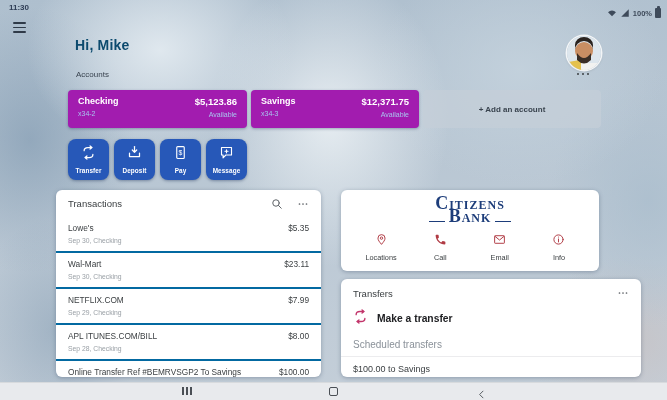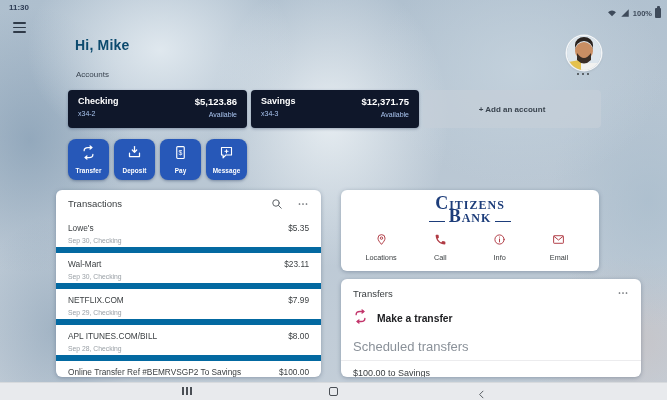--- a/index.html
+++ b/index.html
@@ -35,21 +35,21 @@
 
   .greeting { left:75px; top:37px; font-size:14px; font-weight:700; color:#0c4a6e; letter-spacing:.2px; }
   .accounts-label { left:76px; top:70px; font-size:8px; color:#39434f; }
 
   
   .avatar { left:567px; top:36px; width:34px; height:34px; border-radius:50%; overflow:hidden; box-shadow:0 0 0 1.5px rgba(255,255,255,.85), 0 1px 3px rgba(0,0,0,.25); }
   .avatar-dots { left:577px; top:73px; display:flex; gap:3px; }
   .avatar-dots i { width:2px; height:2px; border-radius:50%; background:#3c4043; }
 
   
-  .acct-card { top:90px; height:38px; border-radius:4px; background:#0f172a; box-shadow:0 1px 3px rgba(20,40,80,.35);
+  .acct-card { top:90px; height:38px; border-radius:4px; background:#a21caf; box-shadow:0 1px 3px rgba(20,40,80,.35);
     display:flex; justify-content:space-between; padding:6px 10px 5px; color:#fff; cursor:pointer; }
   .acct-checking { left:68px; width:179px; }
   .acct-savings  { left:251px; width:168px; }
   .acct-name { font-size:9px; font-weight:700; }
   .acct-num  { font-size:7px; color:#a9c4ef; margin-top:4px; }
   .acct-amt  { font-size:9.5px; font-weight:700; text-align:right; }
   .acct-avail{ font-size:7px; color:#a9c4ef; margin-top:4px; text-align:right; }
   .add-acct { left:423px; top:90px; width:178px; height:38px; border-radius:4px; background:rgba(197,207,216,.72);
     display:flex; align-items:center; justify-content:center; font-size:8px; font-weight:600; color:#39434e; cursor:pointer; }
 
@@ -61,21 +61,21 @@
   .qa-label { font-size:6.4px; font-weight:700; letter-spacing:.1px; }
 
   .card { background:#fff; border-radius:6px; box-shadow:0 1px 4px rgba(40,60,90,.35); overflow:hidden; }
 
   
   .tx-card { left:56px; top:190px; width:265px; height:187px; }
   .tx-header { height:27px; display:flex; align-items:center; padding:0 12px; }
   .tx-title { font-size:9.5px; color:#3c4043; flex:1; }
   .icon-btn { display:flex; align-items:center; justify-content:center; cursor:pointer; }
   .tx-header .icon-btn { margin-left:14px; }
-  .t-row { height:36px; padding:6px 12px 0; display:flex; justify-content:space-between; border-bottom:6px solid #0369a1; cursor:pointer; }
+  .t-row { height:36px; padding:6px 12px 0; display:flex; justify-content:space-between; border-bottom:2px solid #0369a1; cursor:pointer; }
   .t-row:first-child { border-top:1px solid #f1f1f3; }
   .t-row:last-child { border-bottom:none; }
   .t-name { font-size:8.3px; color:#3c4043; }
   .t-date { font-size:6.8px; color:#9aa0a6; margin-top:4px; }
   .t-amt  { font-size:8.3px; color:#3c4043; }
 
   
   .bank-card { left:341px; top:190px; width:258px; height:81px; }
   .bank-logo { margin-top:7px; text-align:center; color:#1d3d7a; font-family:Liberation Serif, serif; cursor:pointer; }
   .logo-line1 { display:block; font-size:12px; font-weight:700; letter-spacing:1px; text-transform:uppercase; line-height:12px; }
@@ -89,21 +89,21 @@
   .bank-action svg { width:13px; height:13px; }
   .bank-action-label { font-size:7.3px; color:#3c4043; }
 
   
   .tr-card { left:341px; top:279px; width:300px; height:98px; }
   .tr-header { display:flex; align-items:center; padding:8px 12px 0; }
   .tr-title { font-size:9.5px; color:#3c4043; flex:1; }
   .make-row { display:flex; align-items:center; gap:9px; padding:10px 12px 0; cursor:pointer; }
   .make-row svg { width:15px; height:15px; }
   .make-label { font-size:10.3px; font-weight:700; color:#202124; }
-  .sched-label { padding:11px 12px 6px; font-size:13px; color:#8a9199; border-bottom:1px solid #ececee; }
+  .sched-label { padding:11px 12px 6px; font-size:10px; color:#8a9199; border-bottom:1px solid #ececee; }
   .sched-item { padding:7px 12px 0; cursor:pointer; }
   .sched-title { font-size:9px; color:#3c4043; }
   .sched-detail { font-size:7.3px; color:#9aa0a6; margin-top:4px; }
 
   
   .navbar { left:0; top:382px; width:667px; height:18px; background:#e8eaed; border-top:1px solid #d7dadd; }
   .nav-recents { left:182px; top:387px; display:flex; gap:2.5px; cursor:pointer; }
   .nav-recents span { width:1.6px; height:8px; background:#4a4f55; }
   .nav-home { left:329px; top:387px; width:8.5px; height:8.5px; border:1.4px solid #4a4f55; border-radius:2px; cursor:pointer; }
   .nav-back { left:477px; top:386px; cursor:pointer; }
@@ -292,37 +292,37 @@
       <div class="bank-action">
         <span>
           <svg viewBox="0 0 24 24" fill="#b03b44">
             <path d="M6.62 10.79c1.44 2.83 3.76 5.14 6.59 6.59l2.2-2.21c.27-.27.67-.36 1.02-.24 1.12.37 2.33.57 3.57.57.55 0 1 .45 1 1V20c0 .55-.45 1-1 1-9.39 0-17-7.61-17-17 0-.55.45-1 1-1h3.5c.55 0 1 .45 1 1 0 1.25.2 2.45.57 3.57.11.35.03.74-.25 1.02l-2.2 2.2z"></path>
           </svg>
         </span>
         <span class="bank-action-label">Call</span>
       </div>
       <div class="bank-action">
         <span>
+          <svg viewBox="0 0 24 24" fill="none" stroke="#b03b44" stroke-width="1.8" stroke-linejoin="round">
+            <rect x="3" y="5" width="18" height="14" rx="1"></rect>
+              <path d="M3.5 6 L12 13 L20.5 6"></path>
+          </svg>
+        </span>
+        <span class="bank-action-label">Email</span>
+      </div>
+      <div class="bank-action">
+        <span>
           <svg viewBox="0 0 24 24" fill="none" stroke="#b03b44" stroke-width="1.8" stroke-linecap="round">
             <circle cx="12" cy="12" r="8.5"></circle>
               <line x1="12" y1="11" x2="12" y2="16.5"></line>
               <line x1="12" y1="7.5" x2="12" y2="7.6"></line>
           </svg>
         </span>
         <span class="bank-action-label">Info</span>
       </div>
-      <div class="bank-action">
-        <span>
-          <svg viewBox="0 0 24 24" fill="none" stroke="#b03b44" stroke-width="1.8" stroke-linejoin="round">
-            <rect x="3" y="5" width="18" height="14" rx="1"></rect>
-              <path d="M3.5 6 L12 13 L20.5 6"></path>
-          </svg>
-        </span>
-        <span class="bank-action-label">Email</span>
-      </div>
     </div>
   </div>
 
   <div class="abs card tr-card">
     <div class="tr-header">
       <span class="tr-title">Transfers</span>
       <span class="icon-btn">
         <svg width="12" height="12" viewBox="0 0 24 24" fill="#5f6368">
           <circle cx="5" cy="12" r="1.7"></circle>
             <circle cx="12" cy="12" r="1.7"></circle>

